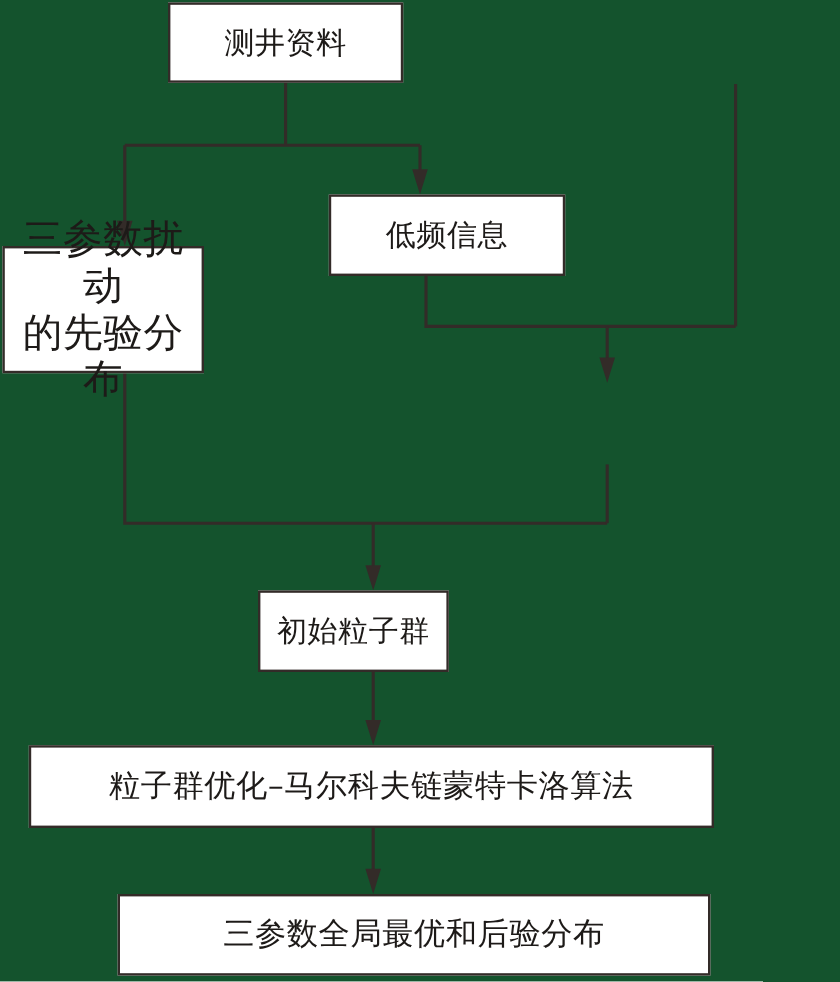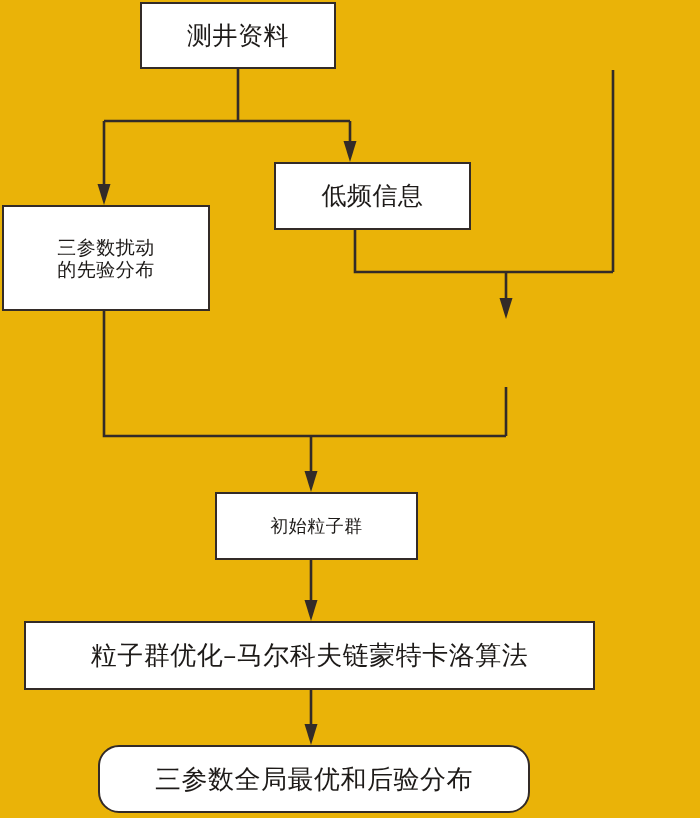--- a/index.html
+++ b/index.html
@@ -8,21 +8,21 @@
     padding: 0;
     background: #ffffff;
   }
   body {
     font-family: "DejaVu Sans", "Liberation Sans", sans-serif;
   }
   #canvas {
     position: relative;
     width: 700px;
     height: 818px;
-    background: #eab308;
+    background: #14532d;
     overflow: hidden;
   }
   .node {
     position: absolute;
     box-sizing: border-box;
     border: 2px solid #332b28;
     background: #ffffff;
     display: flex;
     align-items: center;
     justify-content: center;
@@ -34,25 +34,25 @@
     z-index: 2;
   }
   .node .label {
     display: block;
     white-space: pre-line;
   }
   
   .n-well      { left:140px; top:2px;   width:196px; height:67px;  font-size:25px; }
   .n-seis      { left:503px; top:2px;   width:191px; height:68px;  font-size:25px; }
   .n-lowinfo   { left:274px; top:162px; width:197px; height:68px;  font-size:25px; }
-  .n-prior     { left:2px;   top:205px; width:208px; height:106px; font-size:19px;align-items:center; }
+  .n-prior     { left:2px;   top:205px; width:168px; height:106px; font-size:33px;align-items:center; }
   .n-lowmodel  { left:409px; top:319px; width:195px; height:68px;  font-size:25px; }
-  .n-particles { left:215px; top:492px; width:203px; height:68px;  font-size:18px; }
+  .n-particles { left:215px; top:492px; width:159px; height:68px;  font-size:25px; }
   .n-psomcmc   { left:24px;  top:621px; width:571px; height:69px;  font-size:26px;text-align:right; }
-  .n-result    { left:98px;  top:745px; width:432px; height:68px;  font-size:26px;border-radius:21px; }
+  .n-result    { left:98px;  top:745px; width:494px; height:68px;  font-size:26px; }
 
   #edges {
     position: absolute;
     left: 0; top: 0;
     width: 700px;
     height: 818px;
     z-index: 1;
   }
   #edges path, #edges line {
     stroke: #332b28;

